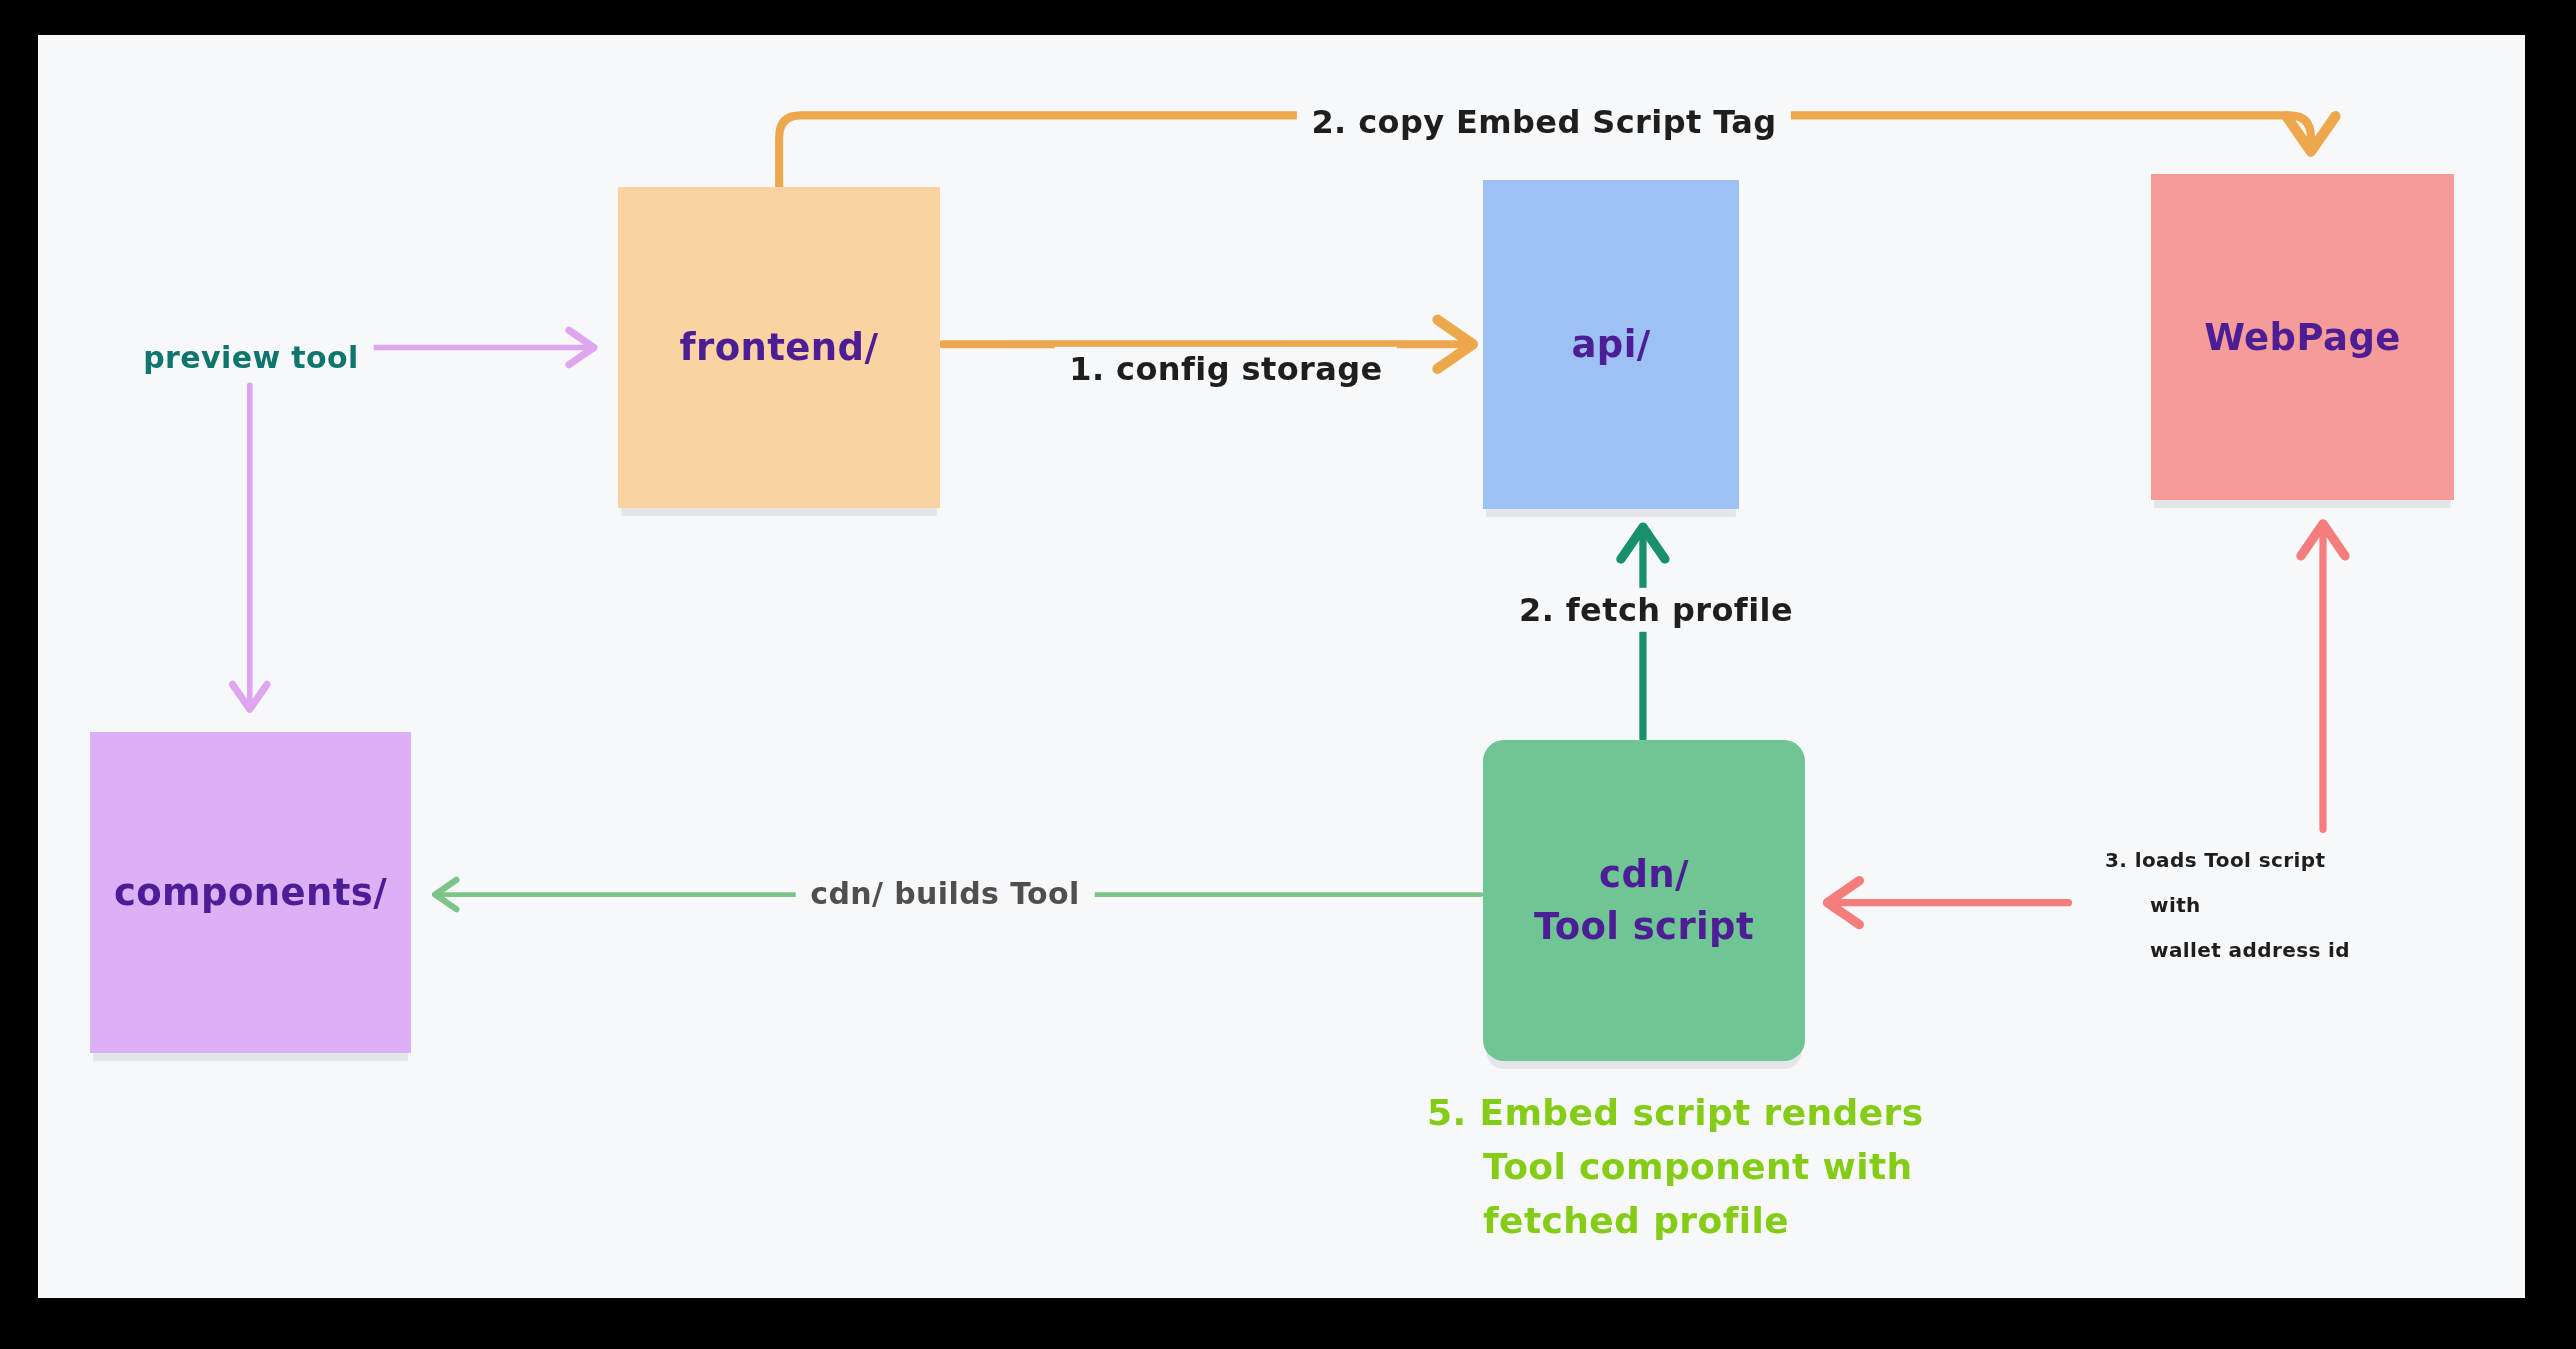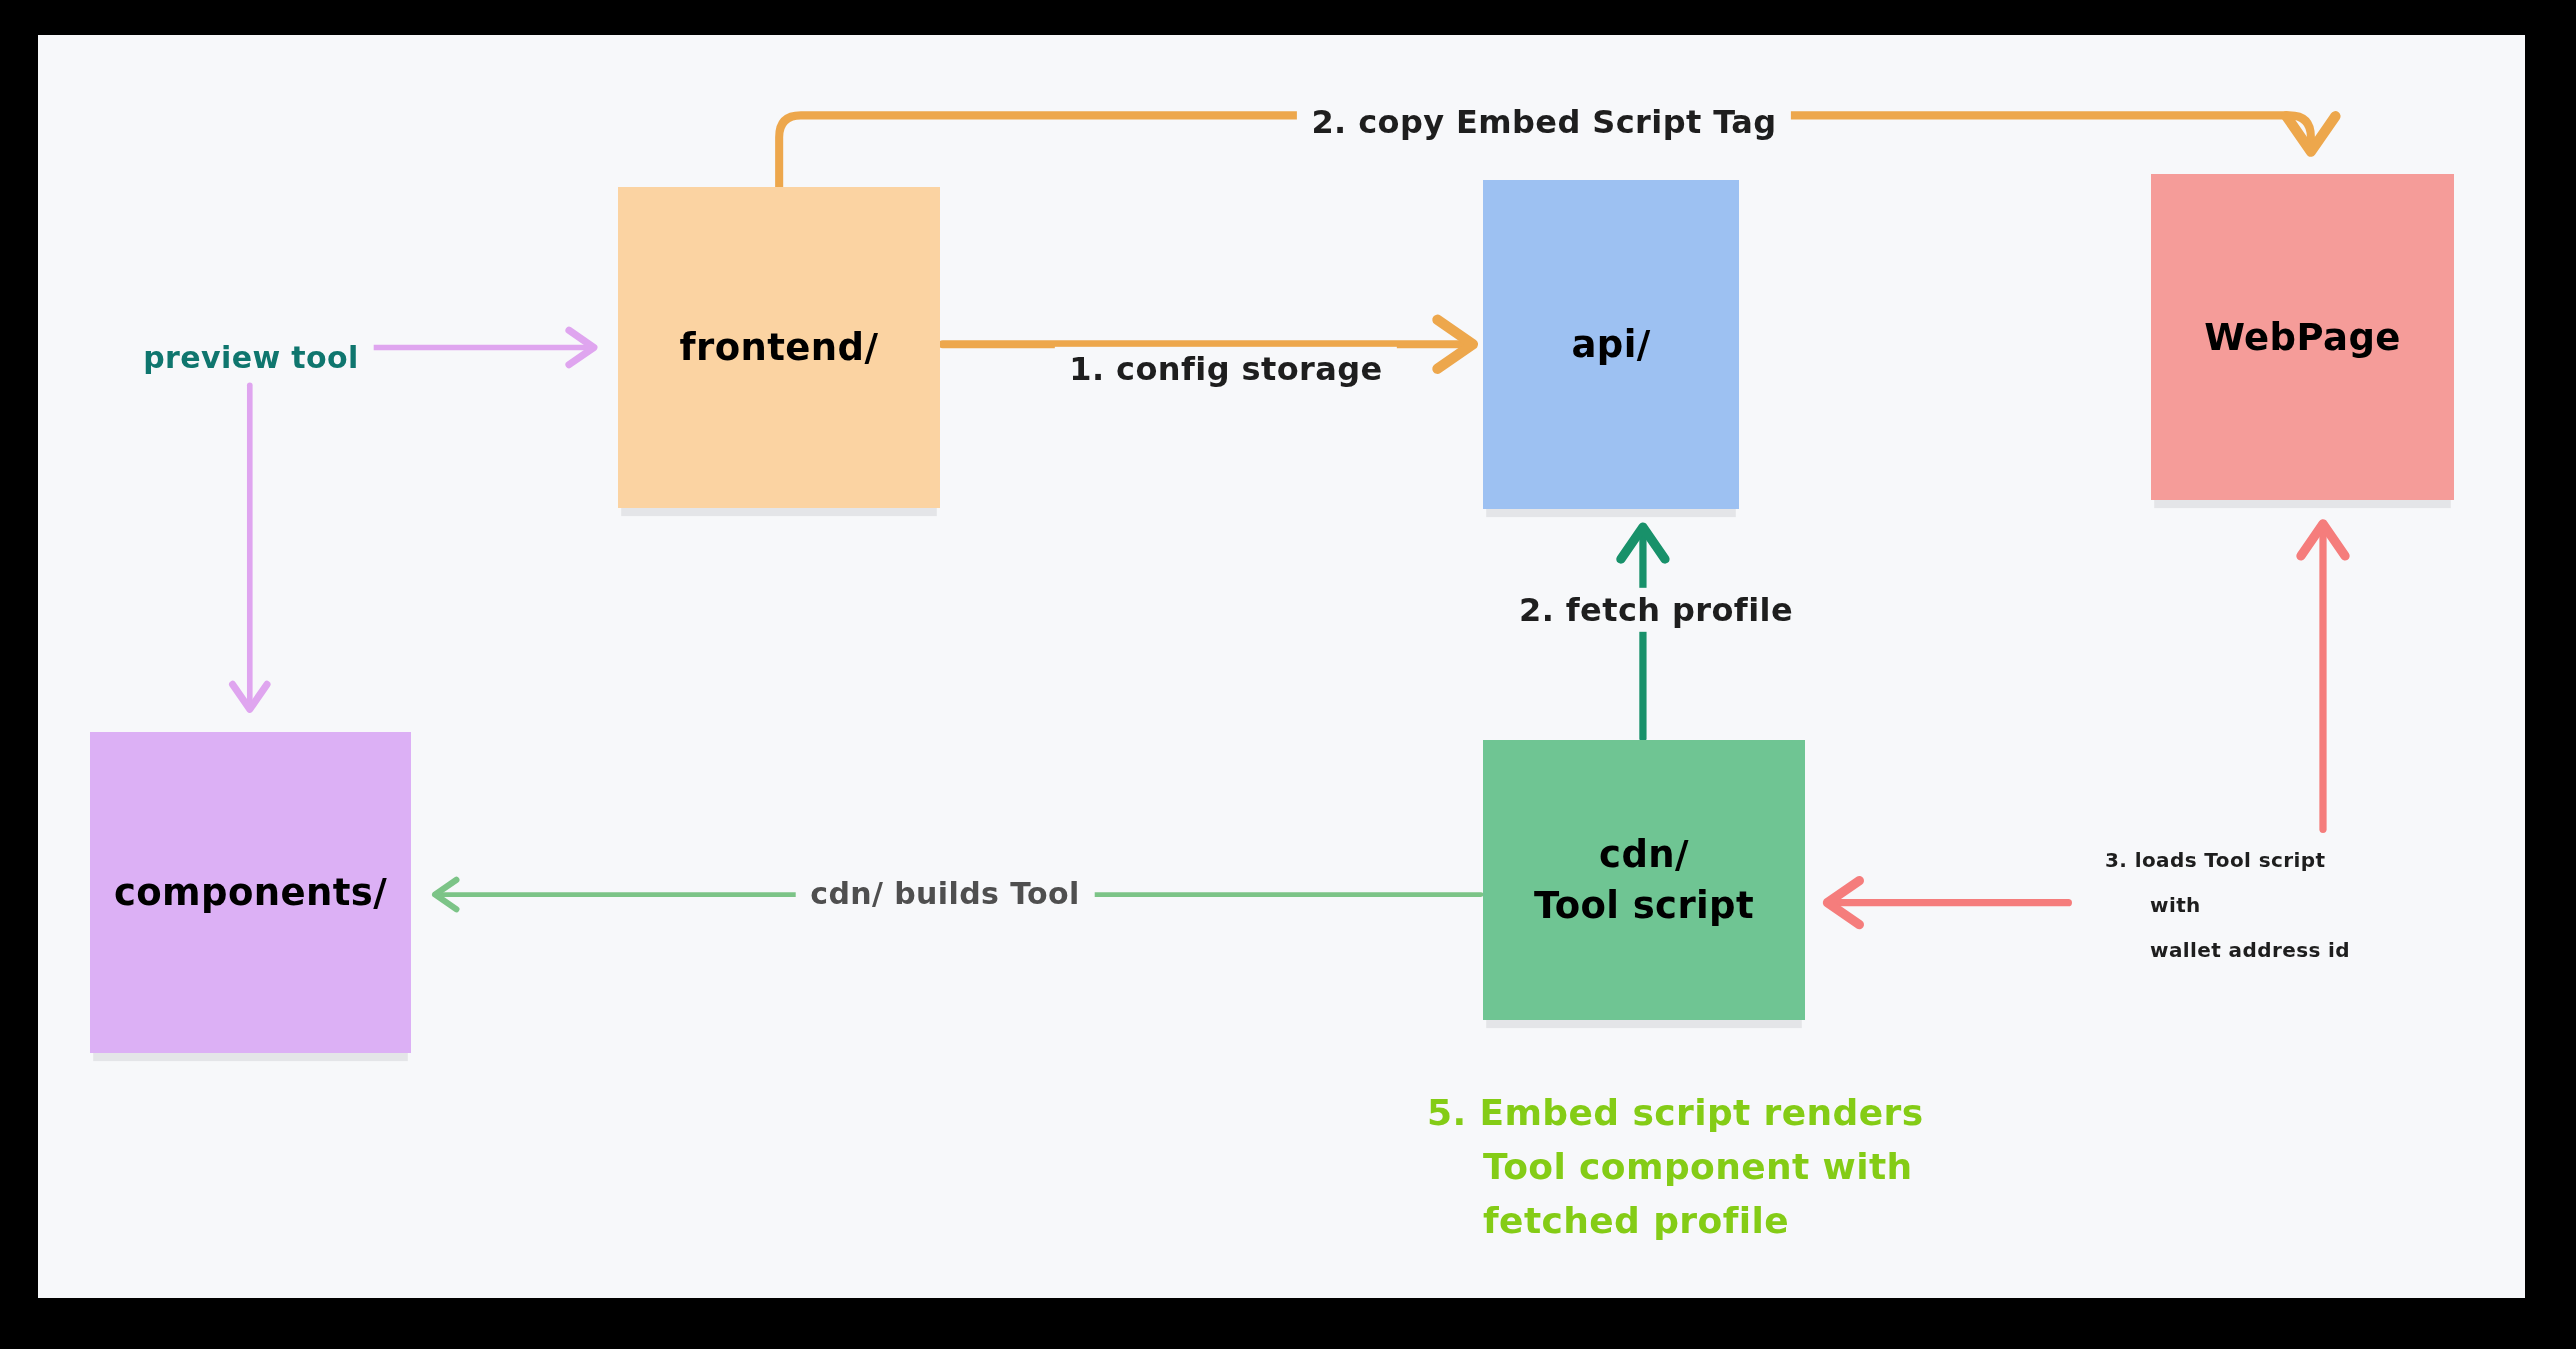--- a/index.html
+++ b/index.html
@@ -8,28 +8,28 @@
     background:#000000;
     font-family:"DejaVu Sans", sans-serif;
   }
   .canvas{
     position:absolute;left:38px;top:35px;width:2487px;height:1263px;
     background:#F7F8FA;
   }
   .arrows{position:absolute;left:0;top:0;width:2576px;height:1350px;pointer-events:none;}
   .node{
     position:absolute;display:flex;flex-direction:column;align-items:center;justify-content:center;
-    font-size:37px;font-weight:600;color:#000000;text-align:center;letter-spacing:0.4px;
+    font-size:37px;font-weight:600;color:#4c1d95;text-align:center;letter-spacing:0.4px;
     box-shadow:0 11.3px 0 -3.2px #E4E5E8;
   }
   .node-frontend{left:618px;top:187px;width:322px;height:321px;background:#FBD3A2;}
   .node-api{left:1483px;top:180px;width:256px;height:329px;background:#9DC1F2;}
   .node-webpage{left:2151px;top:174px;width:303px;height:326px;background:#F59C99;}
   .node-components{left:90px;top:732px;width:321px;height:321px;background:#DCB0F5;}
-  .node-cdn{left:1483px;top:740px;width:322px;height:280px;background:#6FC593;line-height:1.38;}
+  .node-cdn{left:1483px;top:740px;width:322px;height:321px;background:#6FC593;line-height:1.38;border-radius:21px;}
   .lbl{
     position:absolute;transform:translate(-50%,-50%);
     background:#F7F8FA;padding:3.2px 14.5px;white-space:nowrap;
     font-size:32px;font-weight:600;color:#1E1E1E;letter-spacing:0.4px;
   }
   .lbl-copy-embed{left:1544px;top:122px;}
   .lbl-config-storage{left:1226px;top:350px;margin-top:19px;}
   .lbl-fetch-profile{left:1656px;top:610px;}
   .lbl-preview-tool{left:251px;top:358px;font-size:30px;color:#0f766e;}
   .lbl-cdn-builds{left:945px;top:894px;font-size:30px;color:#4F4F4F;}

